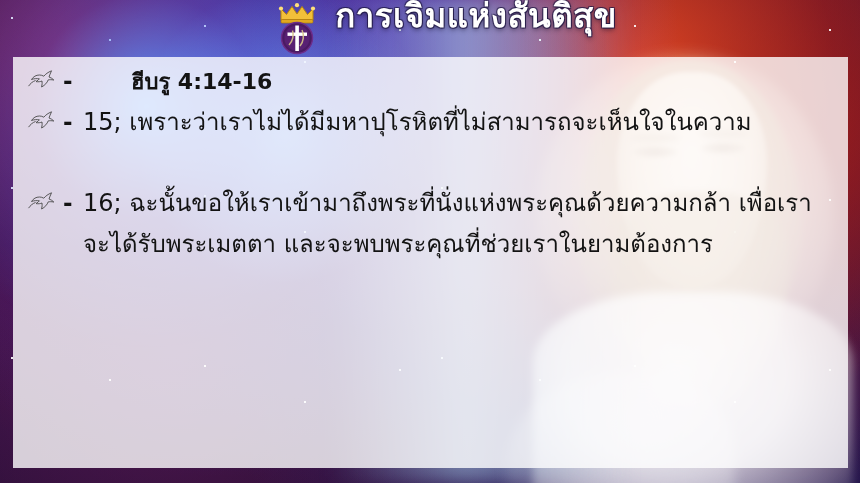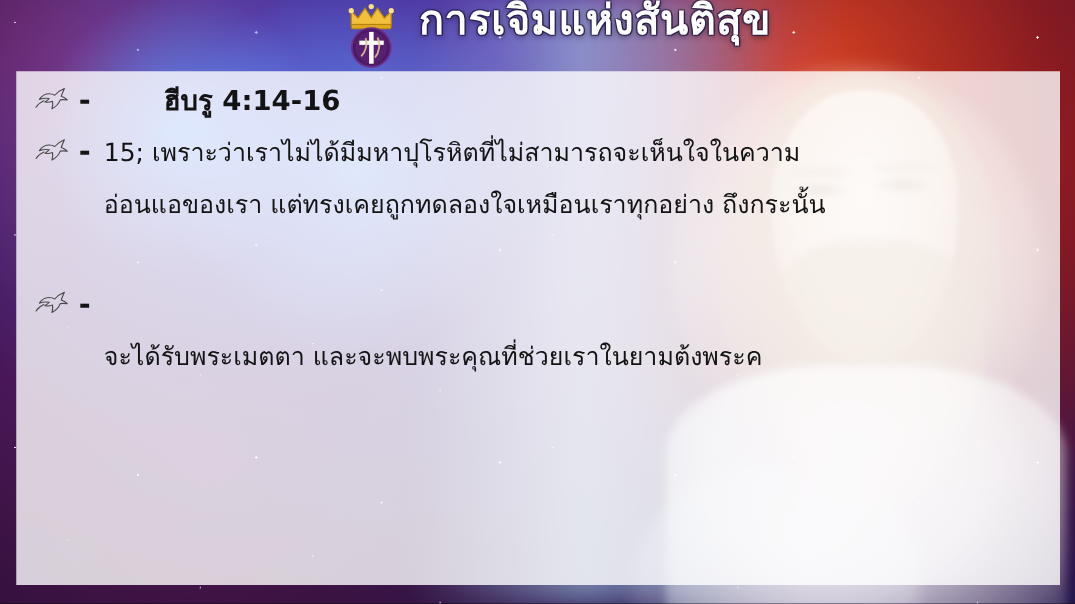--- a/index.html
+++ b/index.html
@@ -240,21 +240,21 @@
     flex: none;
     width: 20px;
     color: #131313;
     font-size: 23px;
     font-weight: bold;
     line-height: 41px;
     text-align: left;
   }
   .txt {
     color: #131313;
-    font-size: 20px;
+    font-size: 24px;
     line-height: 41px;
     white-space: nowrap;
   }
   .txt.bold { font-weight: bold; font-size: 22px; margin-left: 48px; }
   .line.cont .bullet-slot { width: 36px; }
   .line.cont .dash { width: 20px; }
   .line.cont .txt { padding-left: 0; }
 </style>
 </head>
 <body>
@@ -324,36 +324,32 @@
               <path d="M4.5 12.5 C6.5 9.5, 9 8, 12.5 8 C14 8, 15.5 8.4, 16.8 9.2 C18.5 7.2, 21 5.2, 24.5 3.8 C23.4 6.2, 22.6 8.2, 22 10 C23.8 10.6, 25.5 11.6, 26.8 13 C24.4 12.6, 22.6 12.6, 21.2 12.9 C20.2 15.6, 18 18.2, 14.6 20 C15.2 17.6, 15.3 15.6, 15 14 C13.4 14.7, 11.4 15, 9 14.6 C10.6 13.6, 11.7 12.7, 12.4 11.8 C9.6 11.4, 7 11.6, 4.5 12.5 Z" fill="none" stroke="#4a4a4a" stroke-width="0.9" stroke-linejoin="round"></path>
               <path d="M1.8 18.8 C3.4 16.4, 5.6 14.6, 8.2 13.6" fill="none" stroke="#4a4a4a" stroke-width="0.9" stroke-linecap="round"></path>
             </svg>
           </div>
           <div class="dash">-</div>
           <div class="txt">15; เพราะว่าเราไม่ได้มีมหาปุโรหิตที่ไม่สามารถจะเห็นใจในความ</div>
         </div>
         <div class="line cont">
           <div class="bullet-slot"></div>
           <div class="dash"></div>
-          <div class="txt">อ่อนแอของเรา แต่ทรงเคยถูกทดลองใจเหมือนเราทุกอย่าง ถึงกระนั้น</div>
-        </div>
-        <div class="line cont">
-          <div class="bullet-slot"></div>
-          <div class="dash"></div>
         </div>
         <div class="line">
           <div class="bullet-slot">
             <svg width="28" height="22" viewBox="0 0 28 22" aria-hidden="true">
               <path d="M4.5 12.5 C6.5 9.5, 9 8, 12.5 8 C14 8, 15.5 8.4, 16.8 9.2 C18.5 7.2, 21 5.2, 24.5 3.8 C23.4 6.2, 22.6 8.2, 22 10 C23.8 10.6, 25.5 11.6, 26.8 13 C24.4 12.6, 22.6 12.6, 21.2 12.9 C20.2 15.6, 18 18.2, 14.6 20 C15.2 17.6, 15.3 15.6, 15 14 C13.4 14.7, 11.4 15, 9 14.6 C10.6 13.6, 11.7 12.7, 12.4 11.8 C9.6 11.4, 7 11.6, 4.5 12.5 Z" fill="none" stroke="#4a4a4a" stroke-width="0.9" stroke-linejoin="round"></path>
               <path d="M1.8 18.8 C3.4 16.4, 5.6 14.6, 8.2 13.6" fill="none" stroke="#4a4a4a" stroke-width="0.9" stroke-linecap="round"></path>
             </svg>
           </div>
           <div class="dash">-</div>
+          <div class="txt">16; ฉะนั้นขอให้เราเข้ามาถึงพระที่นั่งแห่งพระคุณด้วยความกล้า  เพื่อเรา</div>
         </div>
         <div class="line cont">
           <div class="bullet-slot"></div>
           <div class="dash"></div>
-          <div class="txt">จะได้รับพระเมตตา  และจะพบพระคุณที่ช่วยเราในยามต้งพระค</div>
+          <div class="txt">จะได้รับพระเมตตา  และจะพบพระคุณที่ช่วยเราในยามต้องการ</div>
         </div>
       </div>
   </div>
 
 </div>
 
 </body></html>

